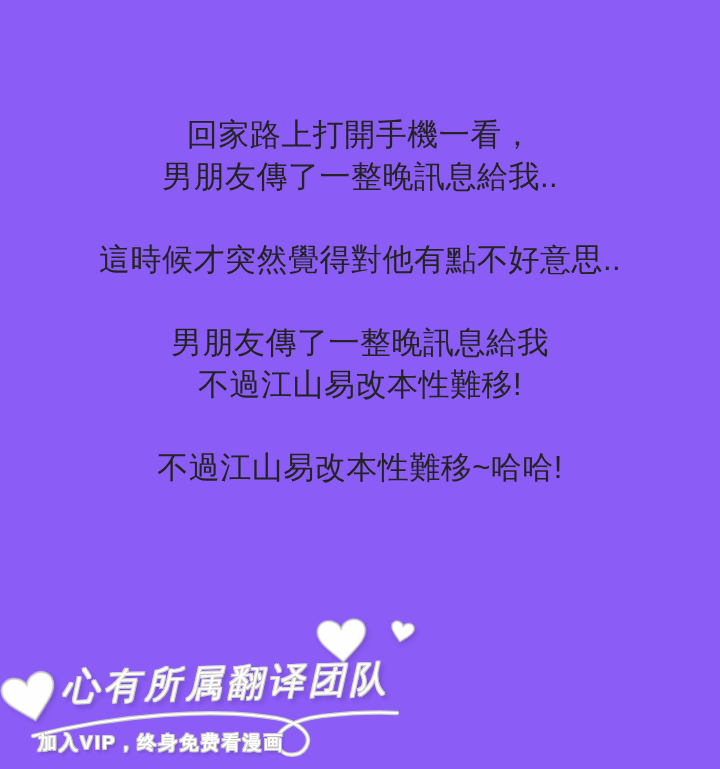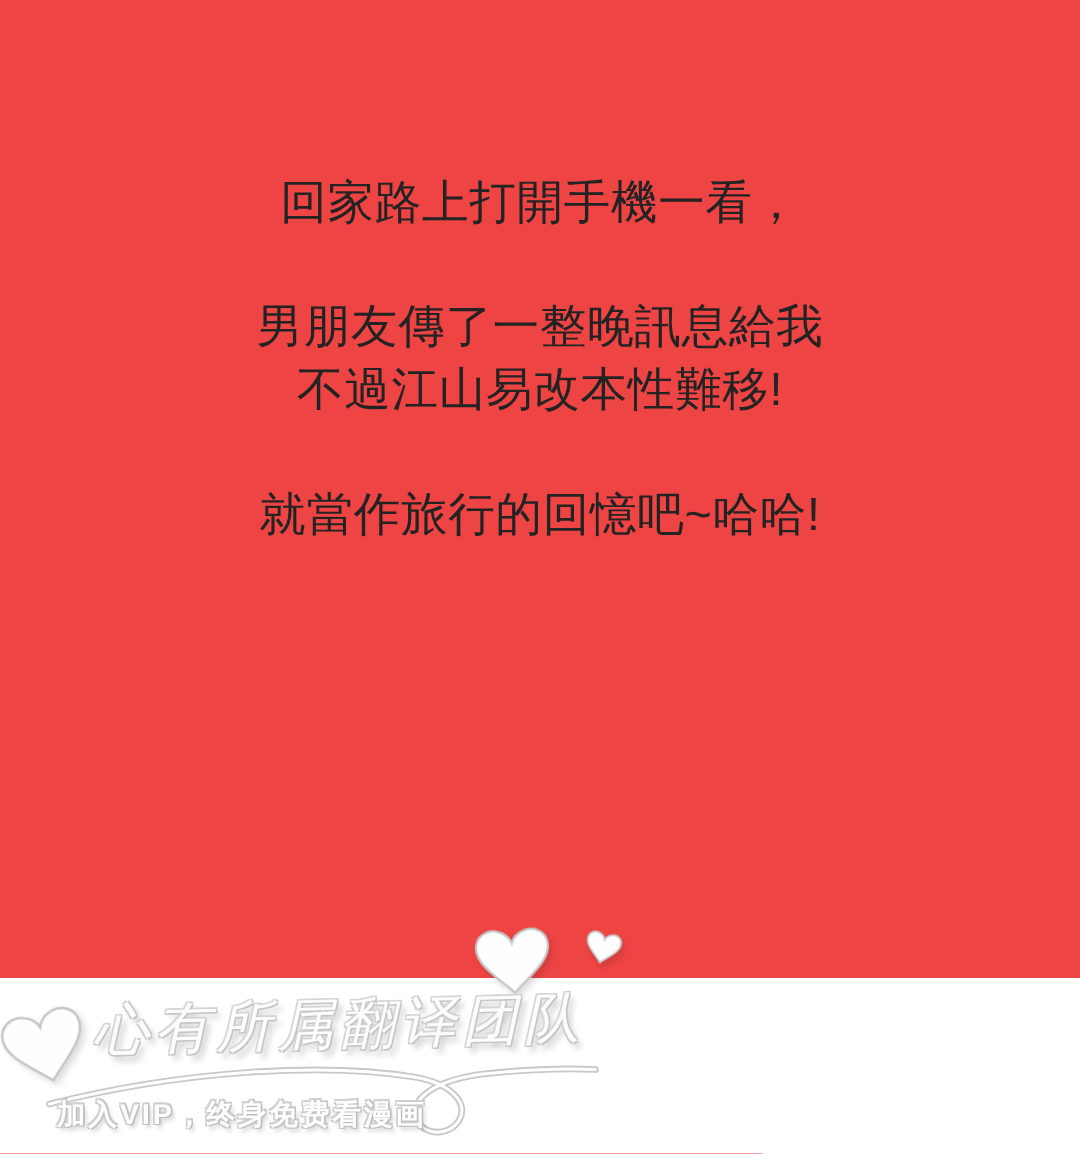--- a/index.html
+++ b/index.html
@@ -7,22 +7,22 @@
     width: 720px;
     height: 769px;
     background: #ffffff;
     font-family: "Liberation Sans", sans-serif;
     overflow: hidden;
     position: relative;
   }
   .page {
     position: relative;
     width: 720px;
-    height: 652px;
-    background: #ef4444;
+    height: 769px;
+    background: #8b5cf6;
   }
   
   .narration {
     position: absolute;
     top: 114px;
     left: 0;
     width: 100%;
     text-align: center;
     color: #232323;
   }
@@ -95,27 +95,31 @@
   }
 </style>
 </head>
 <body>
 
 <div class="page">
 
   <div class="narration">
     <p class="para">
       <span class="line">回家路上打開手機一看，</span>
+      <span class="line">男朋友傳了一整晚訊息給我..</span>
+    </p>
+    <p class="para">
+      <span class="line">這時候才突然覺得對他有點不好意思..</span>
     </p>
     <p class="para">
       <span class="line">男朋友傳了一整晚訊息給我</span>
       <span class="line">不過江山易改本性難移!</span>
     </p>
     <p class="para">
-      <span class="line">就當作旅行的回憶吧~哈哈!</span>
+      <span class="line">不過江山易改本性難移~哈哈!</span>
     </p>
   </div>
 
   <div class="watermark">
 
     <span class="heart heart-medium">
       <svg viewBox="0 0 100 90" xmlns="http://www.w3.org/2000/svg">
         <path d="M50 86 C 28 64, 3 47, 3 26 C 3 9, 19 1, 32 5 C 42 8, 48 15, 50 21 C 52 15, 58 8, 68 5 C 81 1, 97 9, 97 26 C 97 47, 72 64, 50 86 Z" fill="#fefefe" stroke="#c6c6c6" stroke-width="3"></path>
       </svg>
     </span>

